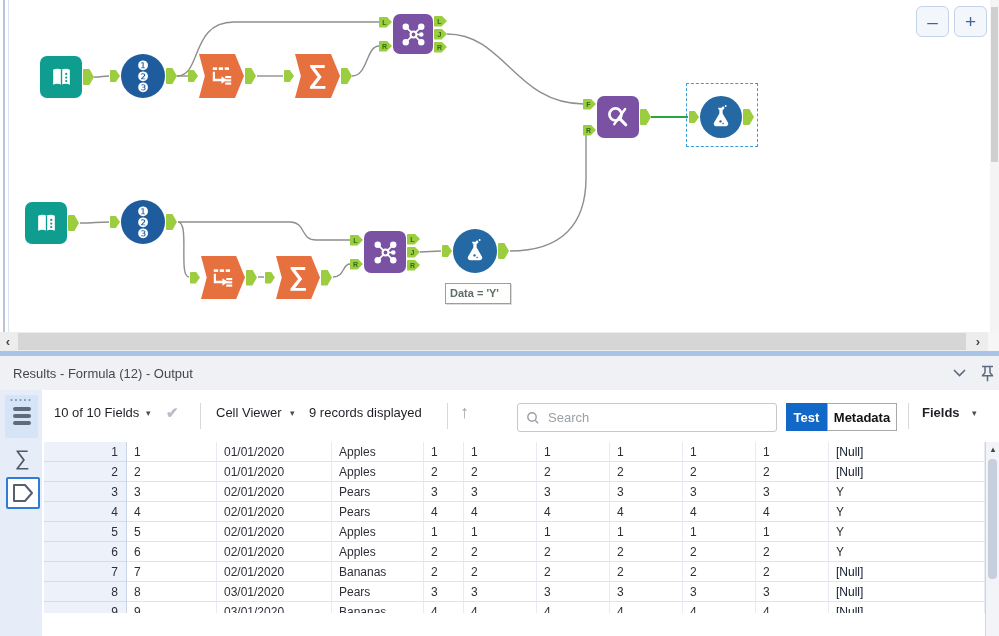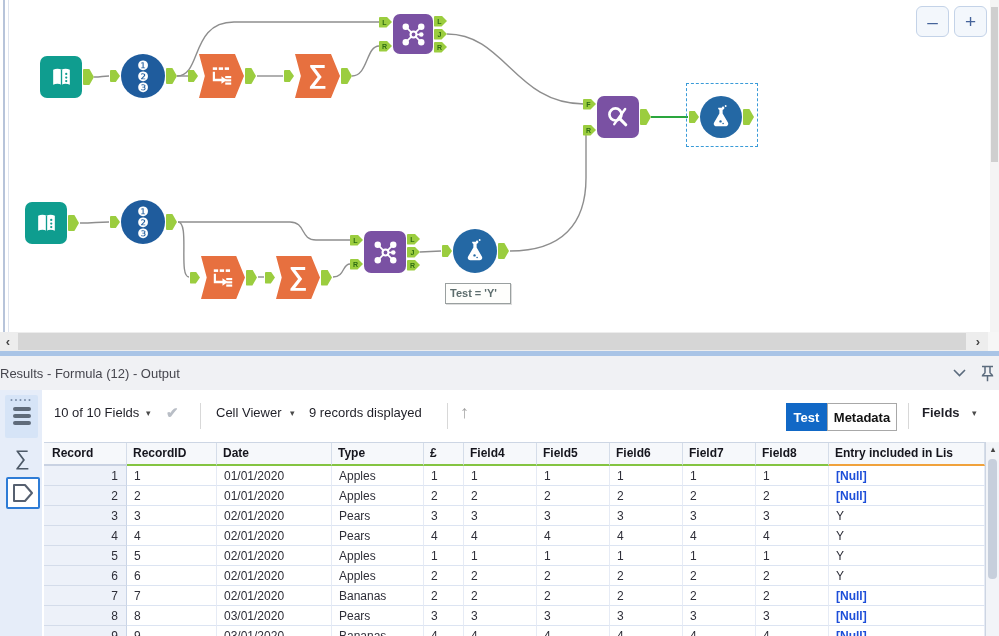--- a/index.html
+++ b/index.html
@@ -33,21 +33,21 @@
   .hscroll{position:absolute;left:0;top:332px;width:999px;height:19px;background:#ededed;}
   .hscroll .arrow{position:absolute;top:0;width:16px;height:19px;color:#444;font-size:13px;font-weight:bold;
                   display:flex;align-items:center;justify-content:center;}
   .hscroll .arrow.left{left:0;} .hscroll .arrow.right{left:970px;}
   .hscroll .track-thumb{position:absolute;left:18px;top:1px;width:948px;height:17px;background:#d6d6d6;}
   .hscroll .tail{position:absolute;left:988px;top:0;width:11px;height:19px;background:#f6f6f6;}
   .blue-sep{position:absolute;left:0;top:351px;width:999px;height:5px;background:#a9c4e6;}
   
   .results-title{position:absolute;left:0;top:356px;width:999px;height:34px;background:#f0f1f4;
                  border-bottom:1px solid #dedede;display:flex;align-items:center;}
-  .results-title .label{font-size:13px;color:#46464e;}
+  .results-title .label{margin-left:13px;font-size:13px;color:#46464e;}
   .title-icon{position:absolute;top:8px;width:18px;height:18px;display:flex;align-items:center;justify-content:center;}
   
   .toolbar{position:absolute;left:0;top:390px;width:999px;height:52px;background:#fff;border-bottom:1px solid #ececec;}
   .tb{position:absolute;font-size:13px;color:#1f1f27;white-space:nowrap;}
   .caret{font-size:9px;color:#4a4a4a;}
   .tb-check{color:#b9bec6;font-size:15px;font-weight:bold;}
   .tb-sep{position:absolute;width:1px;height:26px;background:#d8d8d8;top:13px;}
   .tb-up{color:#a3a3a3;font-size:18px;}
   .search-box{position:absolute;left:517px;top:13px;width:258px;height:27px;border:1px solid #c8c8c8;border-radius:3px;
               background:#fff;display:flex;align-items:center;}
@@ -74,21 +74,21 @@
          padding:3px 0 0 6px;border-right:1px solid #d5dde9;overflow:hidden;white-space:nowrap;}
   .hcell.rowhead{padding-left:8px;}
   .u-green{border-bottom:2px solid #84c441;}
   .u-amber{border-bottom:2px solid #f0a23c;}
   .u-none{border-bottom:2px solid #c9d2e2;}
   #grid-body{overflow:hidden;height:171px;}
   .grid-row{display:flex;}
   .cell{box-sizing:border-box;height:20px;font-size:12px;color:#2e2e38;padding:3px 0 0 7px;background:#fff;
         border-right:1px solid #e6ebf5;border-bottom:1px solid #dce4f2;overflow:hidden;white-space:nowrap;}
   .cell.rowhead{background:#edf1f9;text-align:right;padding:3px 8px 0 0;border-right:1px solid #c9d4e6;border-bottom:1px solid #d4dcea;}
-  .cell.nullv{color:#1d4ed8;font-weight:bold;}
+  .cell.nullv{color:#0f172a;}
   .grid-vscroll{position:absolute;left:985px;top:442px;width:14px;height:194px;background:#f2f4f8;border-left:1px solid #cdd5e2;}
   .grid-vscroll .up{width:100%;text-align:center;font-size:9px;color:#444;margin-top:2px;}
   .grid-vscroll .thumb{position:absolute;left:2px;top:17px;width:9px;height:120px;background:#c7cfdc;border-radius:4px;}
 </style>
 </head>
 <body>
 
 <div class="app">
 
   <div class="canvas">
@@ -275,21 +275,21 @@
             <circle cx="13.8" cy="4.2" r="1.1" fill="#fff"></circle>
             <circle cx="16" cy="2.6" r="0.8" fill="#fff"></circle>
             <circle cx="11.6" cy="15.8" r="1" fill="#2468a4"></circle>
             <circle cx="13.8" cy="17.6" r="0.7" fill="#2468a4"></circle>
           </svg>
         </div>
         <div class="anchor" style="left: 442px; top: 245px; width: 10px; height: 12px;"></div>
         <div class="anchor" style="left: 498px; top: 243px; width: 11px; height: 16px;"></div>
       </div>
 
-    <div class="annotation" style="left:445px;top:283px;width:56px;height:15px;">Test = 'Y'</div>
+    <div class="annotation" style="left:445px;top:283px;width:56px;height:15px;">Data = 'Y'</div>
 
     <div class="zoom-btn" style="left:916px;top:6px;">–</div>
     <div class="zoom-btn" style="left:954px;top:6px;">+</div>
 
     <div class="canvas-vscroll">
       <div class="thumb"></div>
     </div>
   </div>
 
   <div class="hscroll">
@@ -318,20 +318,27 @@
     <span class="tb" style="left:54px;top:15px;">10 of 10 Fields</span>
     <span class="tb caret" style="left:146px;top:18px;">▾</span>
     <span class="tb tb-check" style="left:166px;top:14px;">✔</span>
     <span class="tb-sep" style="left:200px;"></span>
     <span class="tb" style="left:216px;top:15px;">Cell Viewer</span>
     <span class="tb caret" style="left:290px;top:18px;">▾</span>
     <span class="tb" style="left:309px;top:15px;">9 records displayed</span>
     <span class="tb-sep" style="left:447px;"></span>
     <span class="tb tb-up" style="left:460px;top:12px;">↑</span>
 
+    <div class="search-box">
+      <svg width="14" height="14" viewBox="0 0 14 14">
+        <circle cx="6" cy="6" r="4.2" fill="none" stroke="#9aa0a6" stroke-width="1.4"></circle>
+        <path d="M9.2 9.2l3 3" stroke="#9aa0a6" stroke-width="1.4"></path>
+      </svg>
+      <input type="text" placeholder="Search" style="">
+    </div>
 
     <div class="btn-data">Test</div>
     <div class="btn-meta">Metadata</div>
     <span class="tb-sep" style="left:908px;"></span>
     <span class="tb" style="left:922px;top:15px;font-weight:bold;">Fields</span>
     <span class="tb caret" style="left:972px;top:18px;">▾</span>
   </div>
 
   <div class="rail">
     <div class="rail-config">
@@ -342,33 +349,20 @@
     </div>
     <div class="rail-btn rail-sigma">∑</div>
     <div class="rail-btn rail-pent">
       <svg width="26" height="24" viewBox="0 0 26 24">
         <path d="M4 4h11l7 8-7 8H4z" fill="none" stroke="#566070" stroke-width="2" stroke-linejoin="round"></path>
       </svg>
     </div>
   </div>
 
   <div class="grid">
-    <div class="grid-header" id="grid-header">
-        <div class="hcell u-none rowhead" style="width: 83px;">Record</div>
-        <div class="hcell u-green" style="width: 90px;">RecordID</div>
-        <div class="hcell u-green" style="width: 115px;">Date</div>
-        <div class="hcell u-green" style="width: 92px;">Type</div>
-        <div class="hcell u-green" style="width: 40px;">£</div>
-        <div class="hcell u-green" style="width: 73px;">Field4</div>
-        <div class="hcell u-green" style="width: 73px;">Field5</div>
-        <div class="hcell u-green" style="width: 73px;">Field6</div>
-        <div class="hcell u-green" style="width: 73px;">Field7</div>
-        <div class="hcell u-green" style="width: 73px;">Field8</div>
-        <div class="hcell u-amber" style="width: 156px;">Entry included in Lis</div>
-      </div>
     <div id="grid-body">
         <div class="grid-row">
           <div class="cell rowhead" style="width: 83px;">1</div>
           <div class="cell" style="width: 90px;">1</div>
           <div class="cell" style="width: 115px;">01/01/2020</div>
           <div class="cell" style="width: 92px;">Apples</div>
           <div class="cell" style="width: 40px;">1</div>
           <div class="cell" style="width: 73px;">1</div>
           <div class="cell" style="width: 73px;">1</div>
           <div class="cell" style="width: 73px;">1</div>

